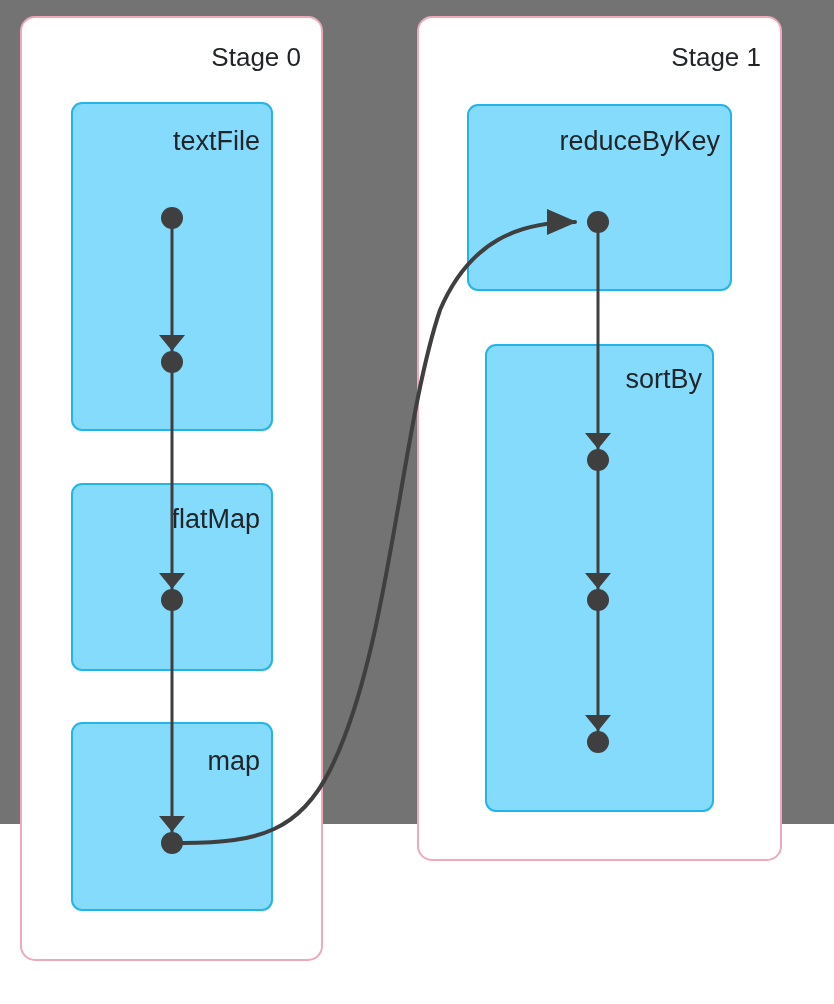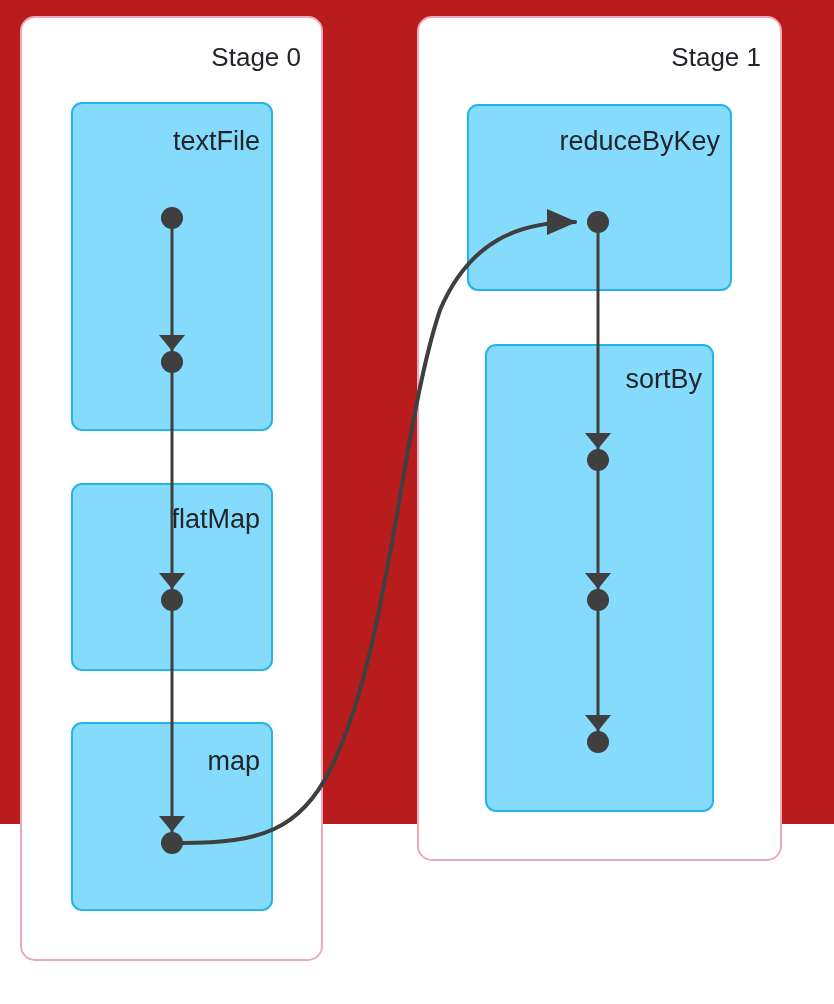--- a/index.html
+++ b/index.html
@@ -11,21 +11,21 @@
   body {
     width: 834px;
     height: 1004px;
     font-family: "Liberation Sans", sans-serif;
     overflow: hidden;
   }
   #dag-root {
     position: relative;
     width: 834px;
     height: 824px;
-    background: #b91c1c;
+    background: #737373;
   }
   #dag-svg {
     position: absolute;
     top: 0;
     left: 0;
     width: 834px;
     height: 1004px;
   }
   .stage-label,
   .rdd-label {

